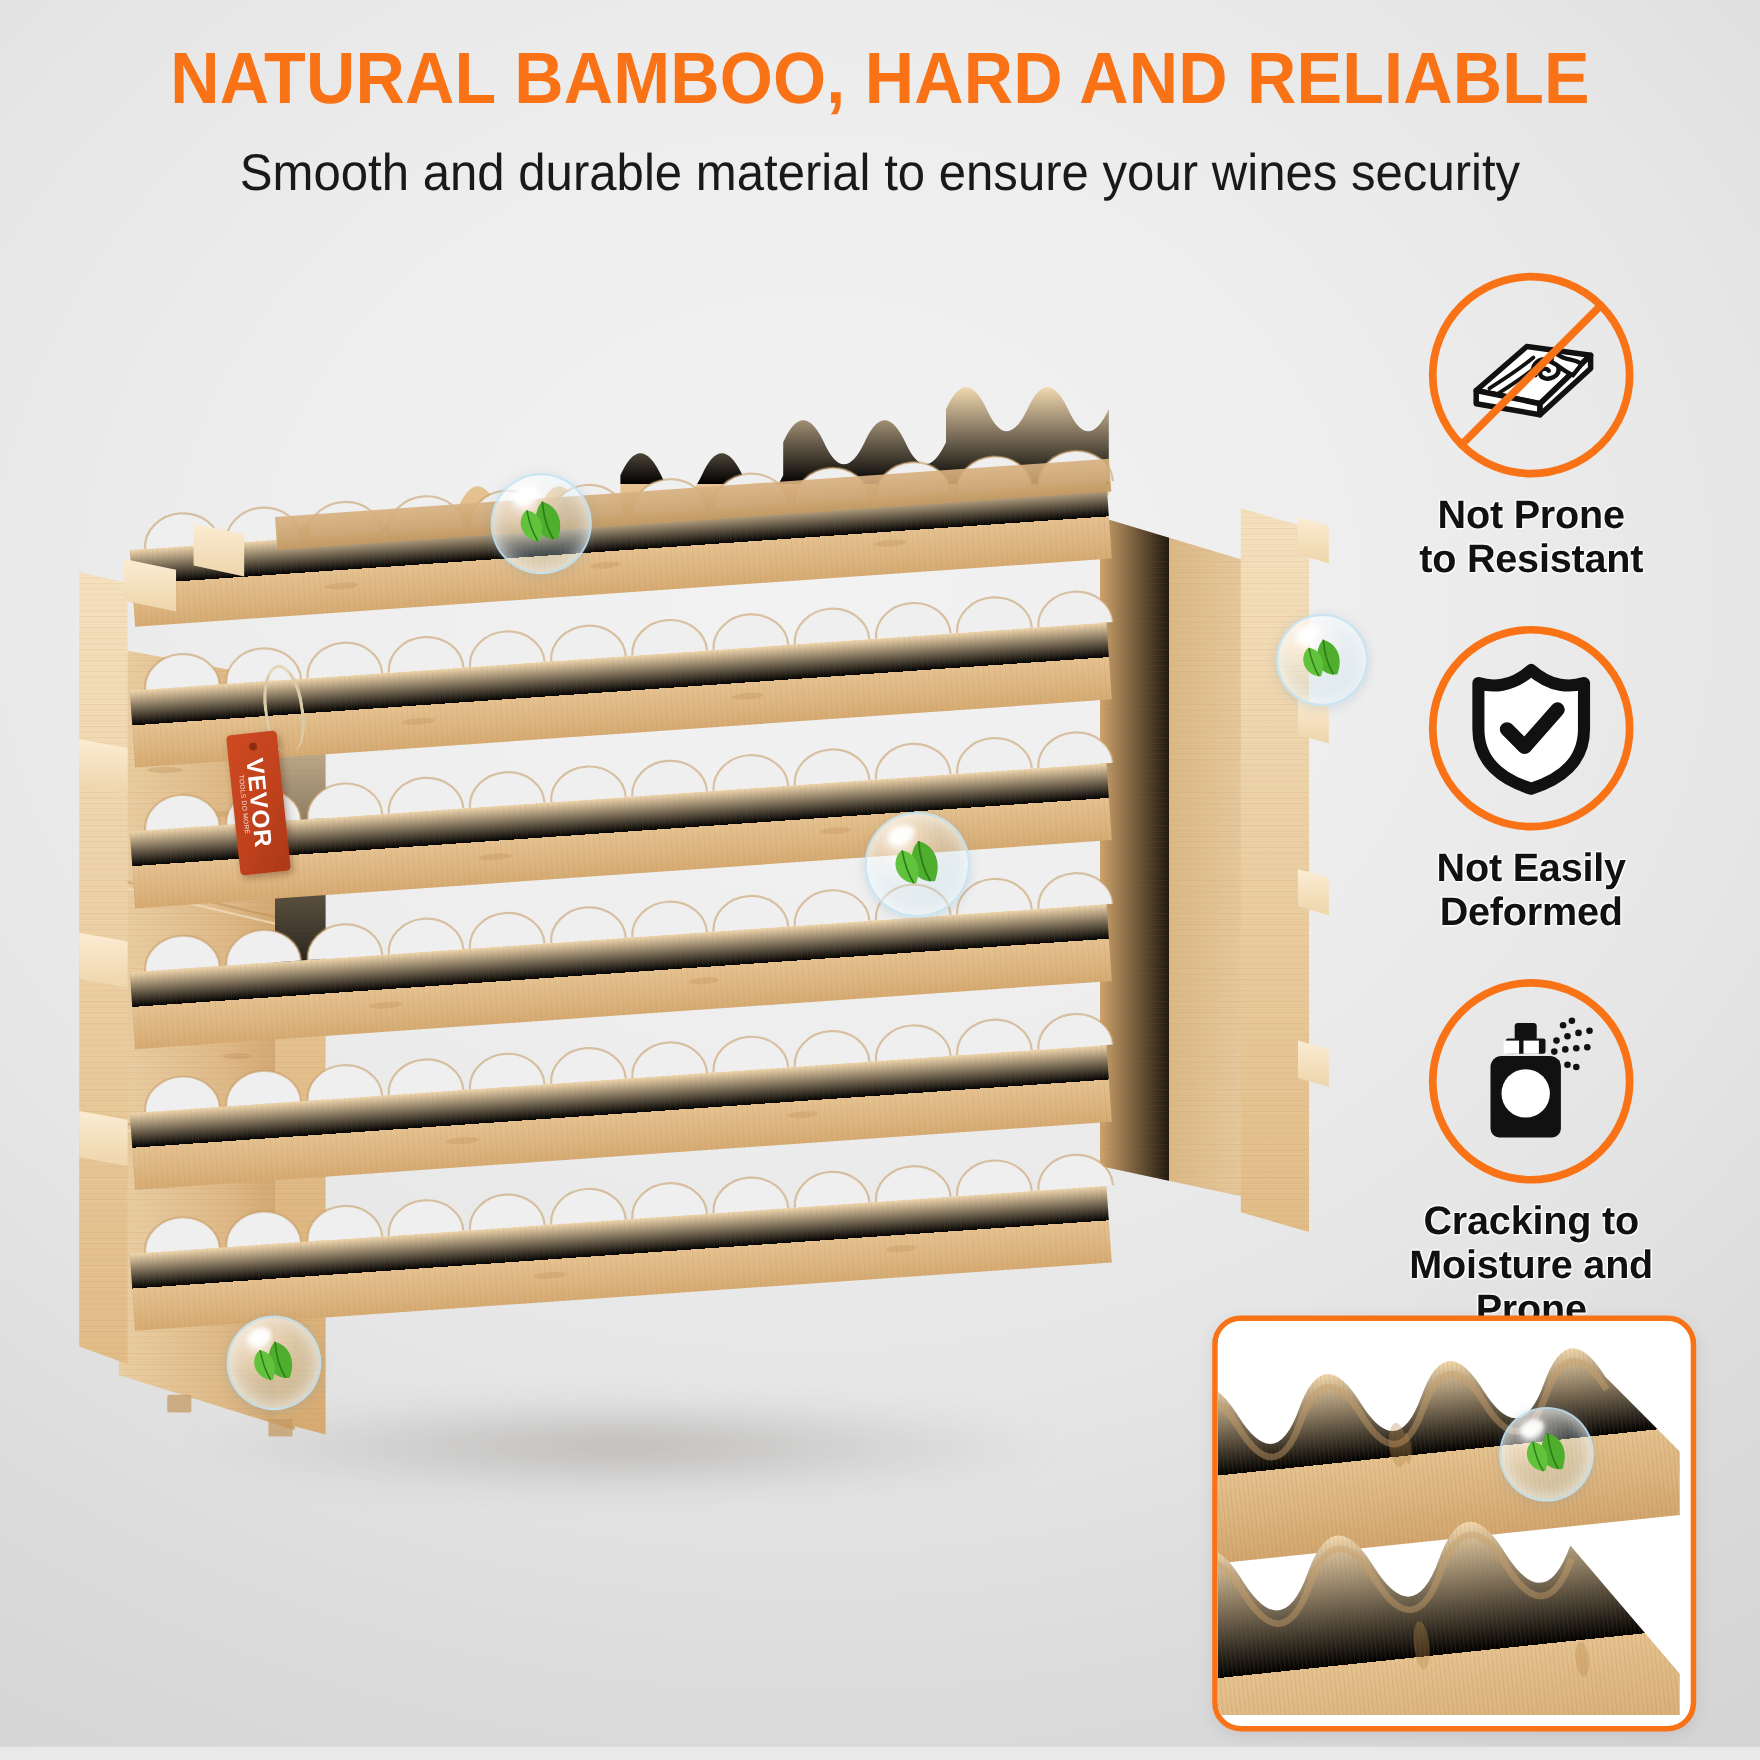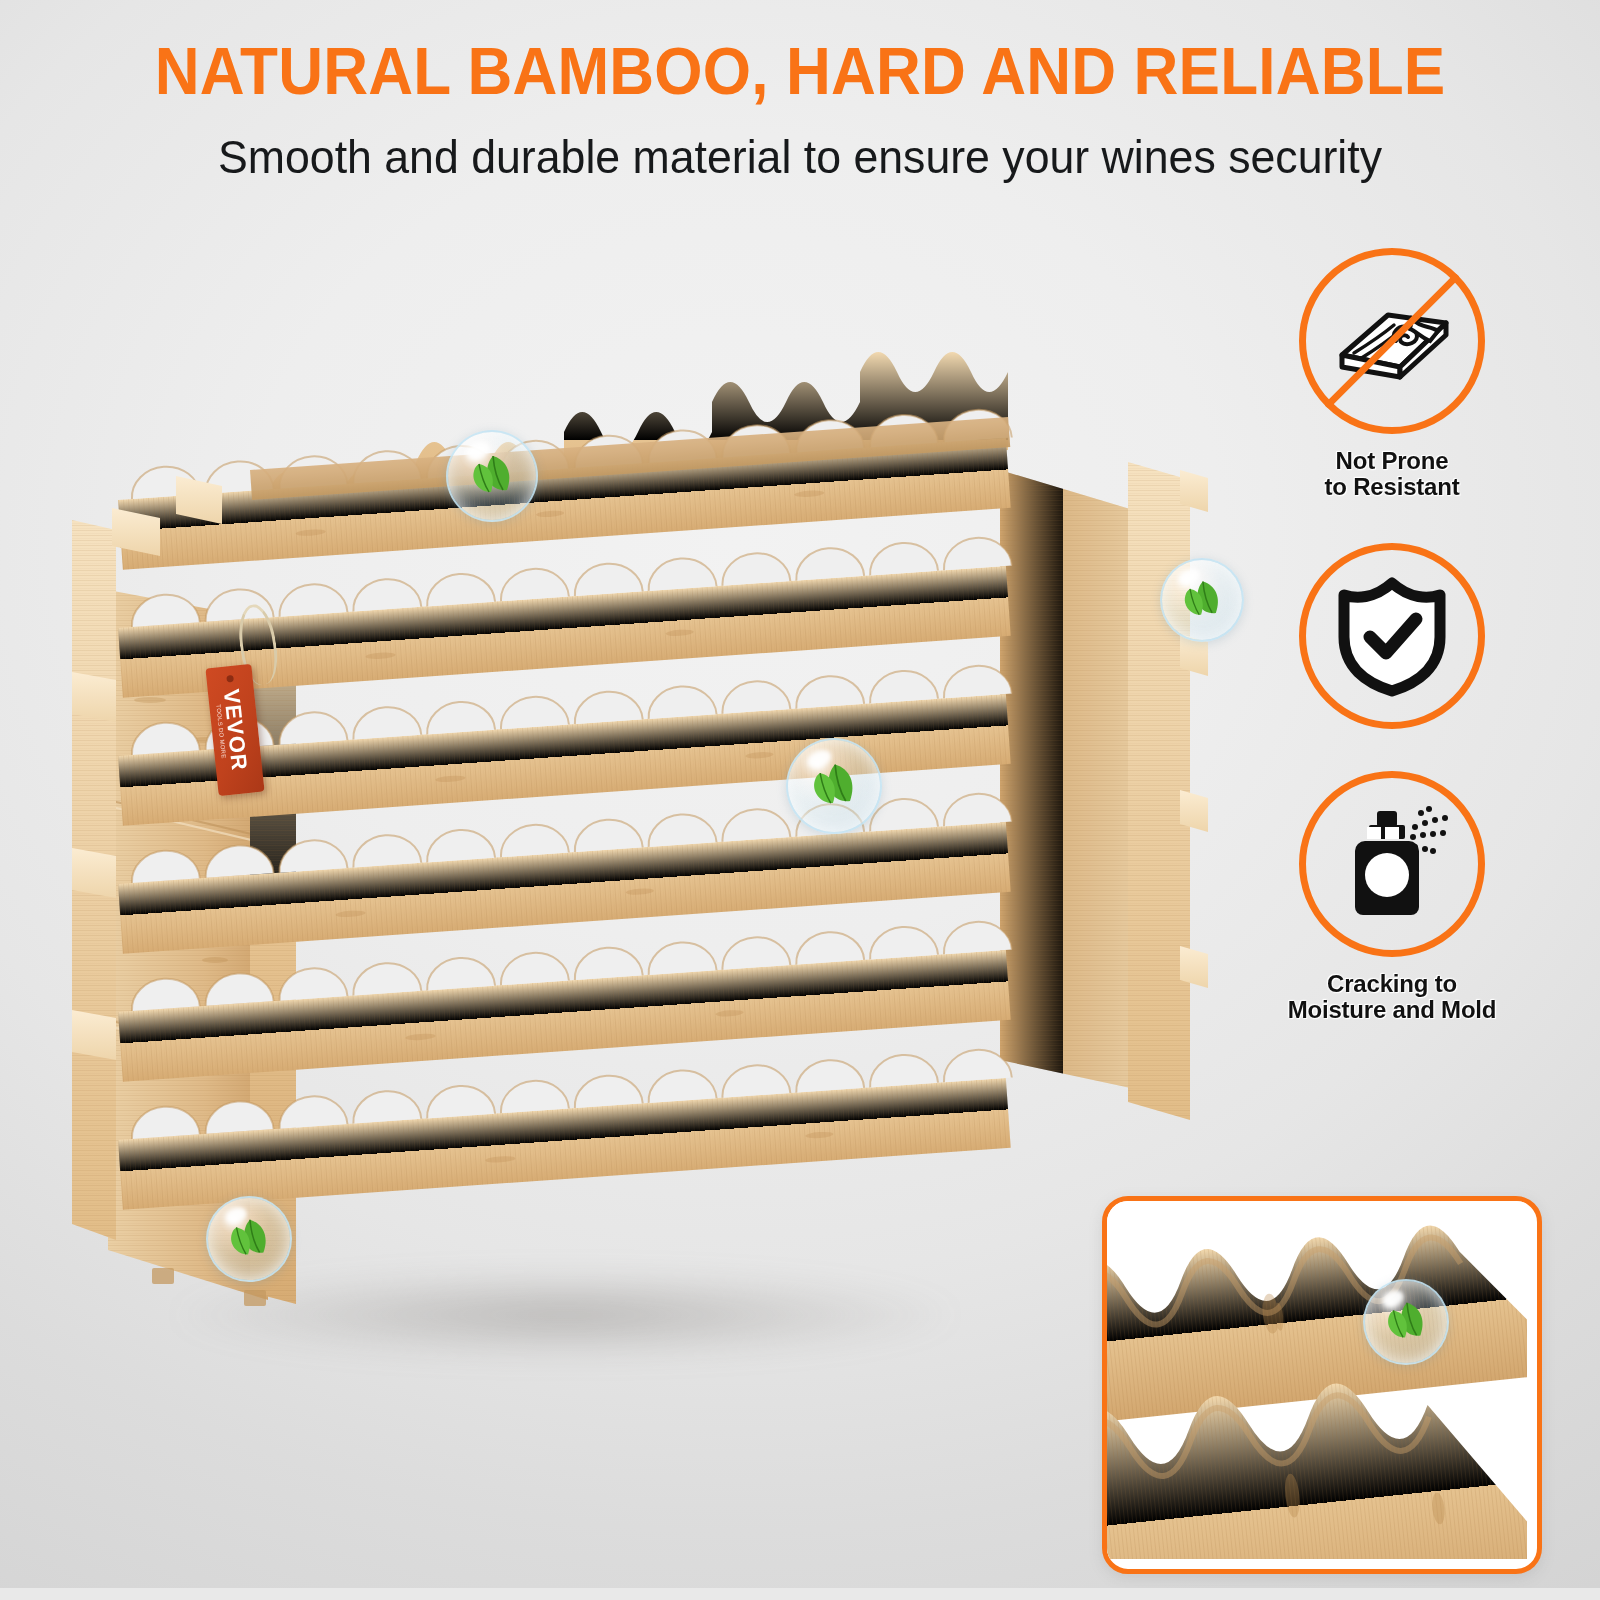--- a/index.html
+++ b/index.html
@@ -41,21 +41,21 @@
   }
   .badge .slash{
     position:absolute;left:50%;top:50%;width:7px;height:186px;background:#F97316;
     transform:translate(-50%,-50%) rotate(45deg);border-radius:3px;
   }
   .badge .glyph{
     position:absolute;inset:0;display:flex;align-items:center;justify-content:center;
   }
   .badge svg{display:block;}
   .flabel{
-    margin-top:14px;font-weight:700;font-size:24px;line-height:1.1;color:#111;
+    margin-top:14px;font-weight:700;font-size:36px;line-height:1.1;color:#111;
     text-shadow:0 0 3px #fff,0 0 3px #fff,1px 1px 0 #fff,-1px -1px 0 #fff;
     letter-spacing:-.2px;
   }
   .flabel span{display:block;}
 
   
   #product{position:absolute;left:0;top:0;width:1260px;height:1420px;}
   .shadow{
     position:absolute;left:120px;top:1255px;width:1060px;height:120px;
     background:radial-gradient(ellipse 50% 50% at 42% 50%, rgba(90,85,80,.30) 0%, rgba(120,115,110,.14) 45%, rgba(150,150,150,0) 75%);
@@ -588,20 +588,24 @@
     <div class="feature">
       <div class="badge">
         <div class="ring"></div>
         <div class="glyph">
           <svg width="112" height="122" viewBox="0 0 112 122">
             <path d="M56 8 C74 24 92 24 104 20 L104 62 C104 92 82 108 56 116 C30 108 8 92 8 62 L8 20 C20 24 38 24 56 8 Z" fill="#fff" stroke="#111" stroke-width="11" stroke-linejoin="round"></path>
             <path d="M34 62 L50 78 L80 44" fill="none" stroke="#111" stroke-width="13" stroke-linecap="round" stroke-linejoin="round"></path>
           </svg>
         </div>
       </div>
+      <div class="flabel">
+        <span>Not Easily</span>
+        <span>Deformed</span>
+      </div>
     </div>
 
     <div class="feature">
       <div class="badge">
         <div class="ring"></div>
         <div class="glyph">
           <svg width="126" height="126" viewBox="0 0 126 126">
             <g fill="#111">
               <rect x="48" y="10" width="20" height="16" rx="3"></rect>
               <rect x="40" y="24" width="36" height="14" rx="2"></rect>
@@ -623,21 +627,21 @@
                 <circle cx="96" cy="48" r="3"></circle>
               <circle cx="104" cy="50" r="3"></circle>
               <circle cx="92" cy="12" r="3"></circle>
                 <circle cx="100" cy="8" r="3"></circle>
             </g>
           </svg>
         </div>
       </div>
       <div class="flabel">
         <span>Cracking to</span>
-        <span>Moisture and Mold</span>
+        <span>Moisture and Prone</span>
       </div>
     </div>
   </div>
 
   <div class="inset">
     <svg width="420" height="358" viewBox="0 0 420 358">
       <defs>
         <linearGradient id="iw" x1="0" y1="0" x2="0" y2="1">
           <stop offset="0%" stop-color="#f3d9ae"></stop>
           <stop offset="50%" stop-color="#e5c characterized"></stop>

